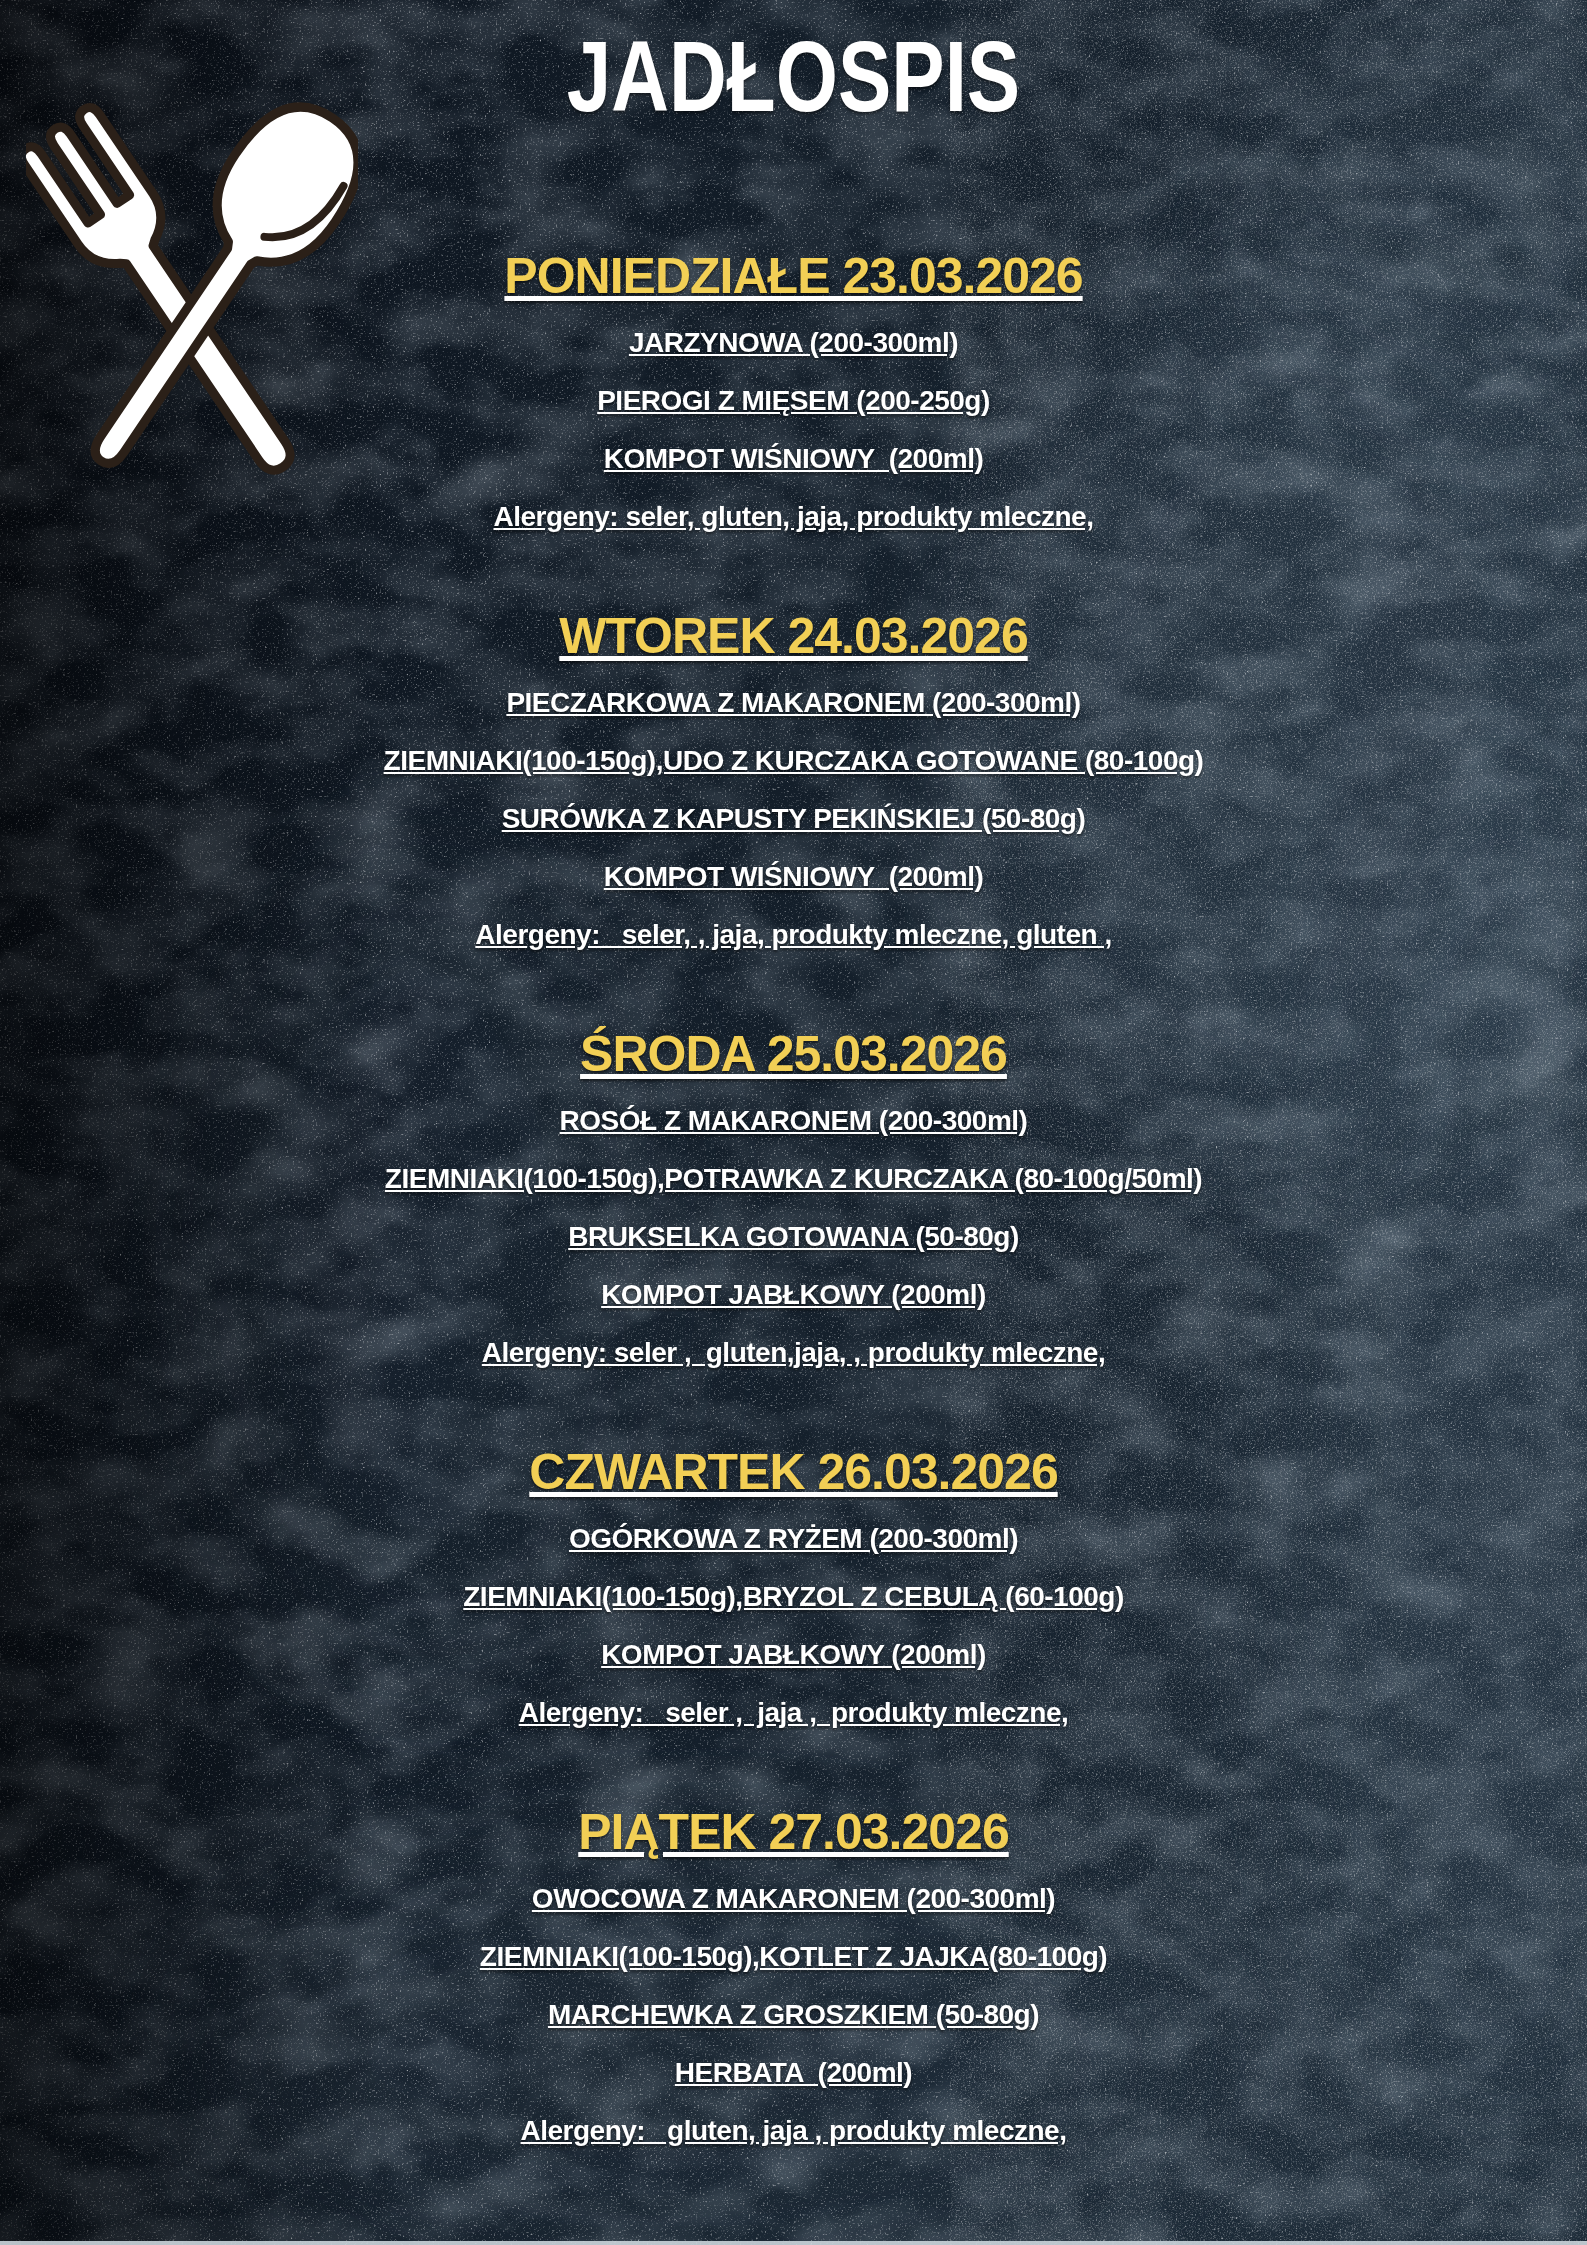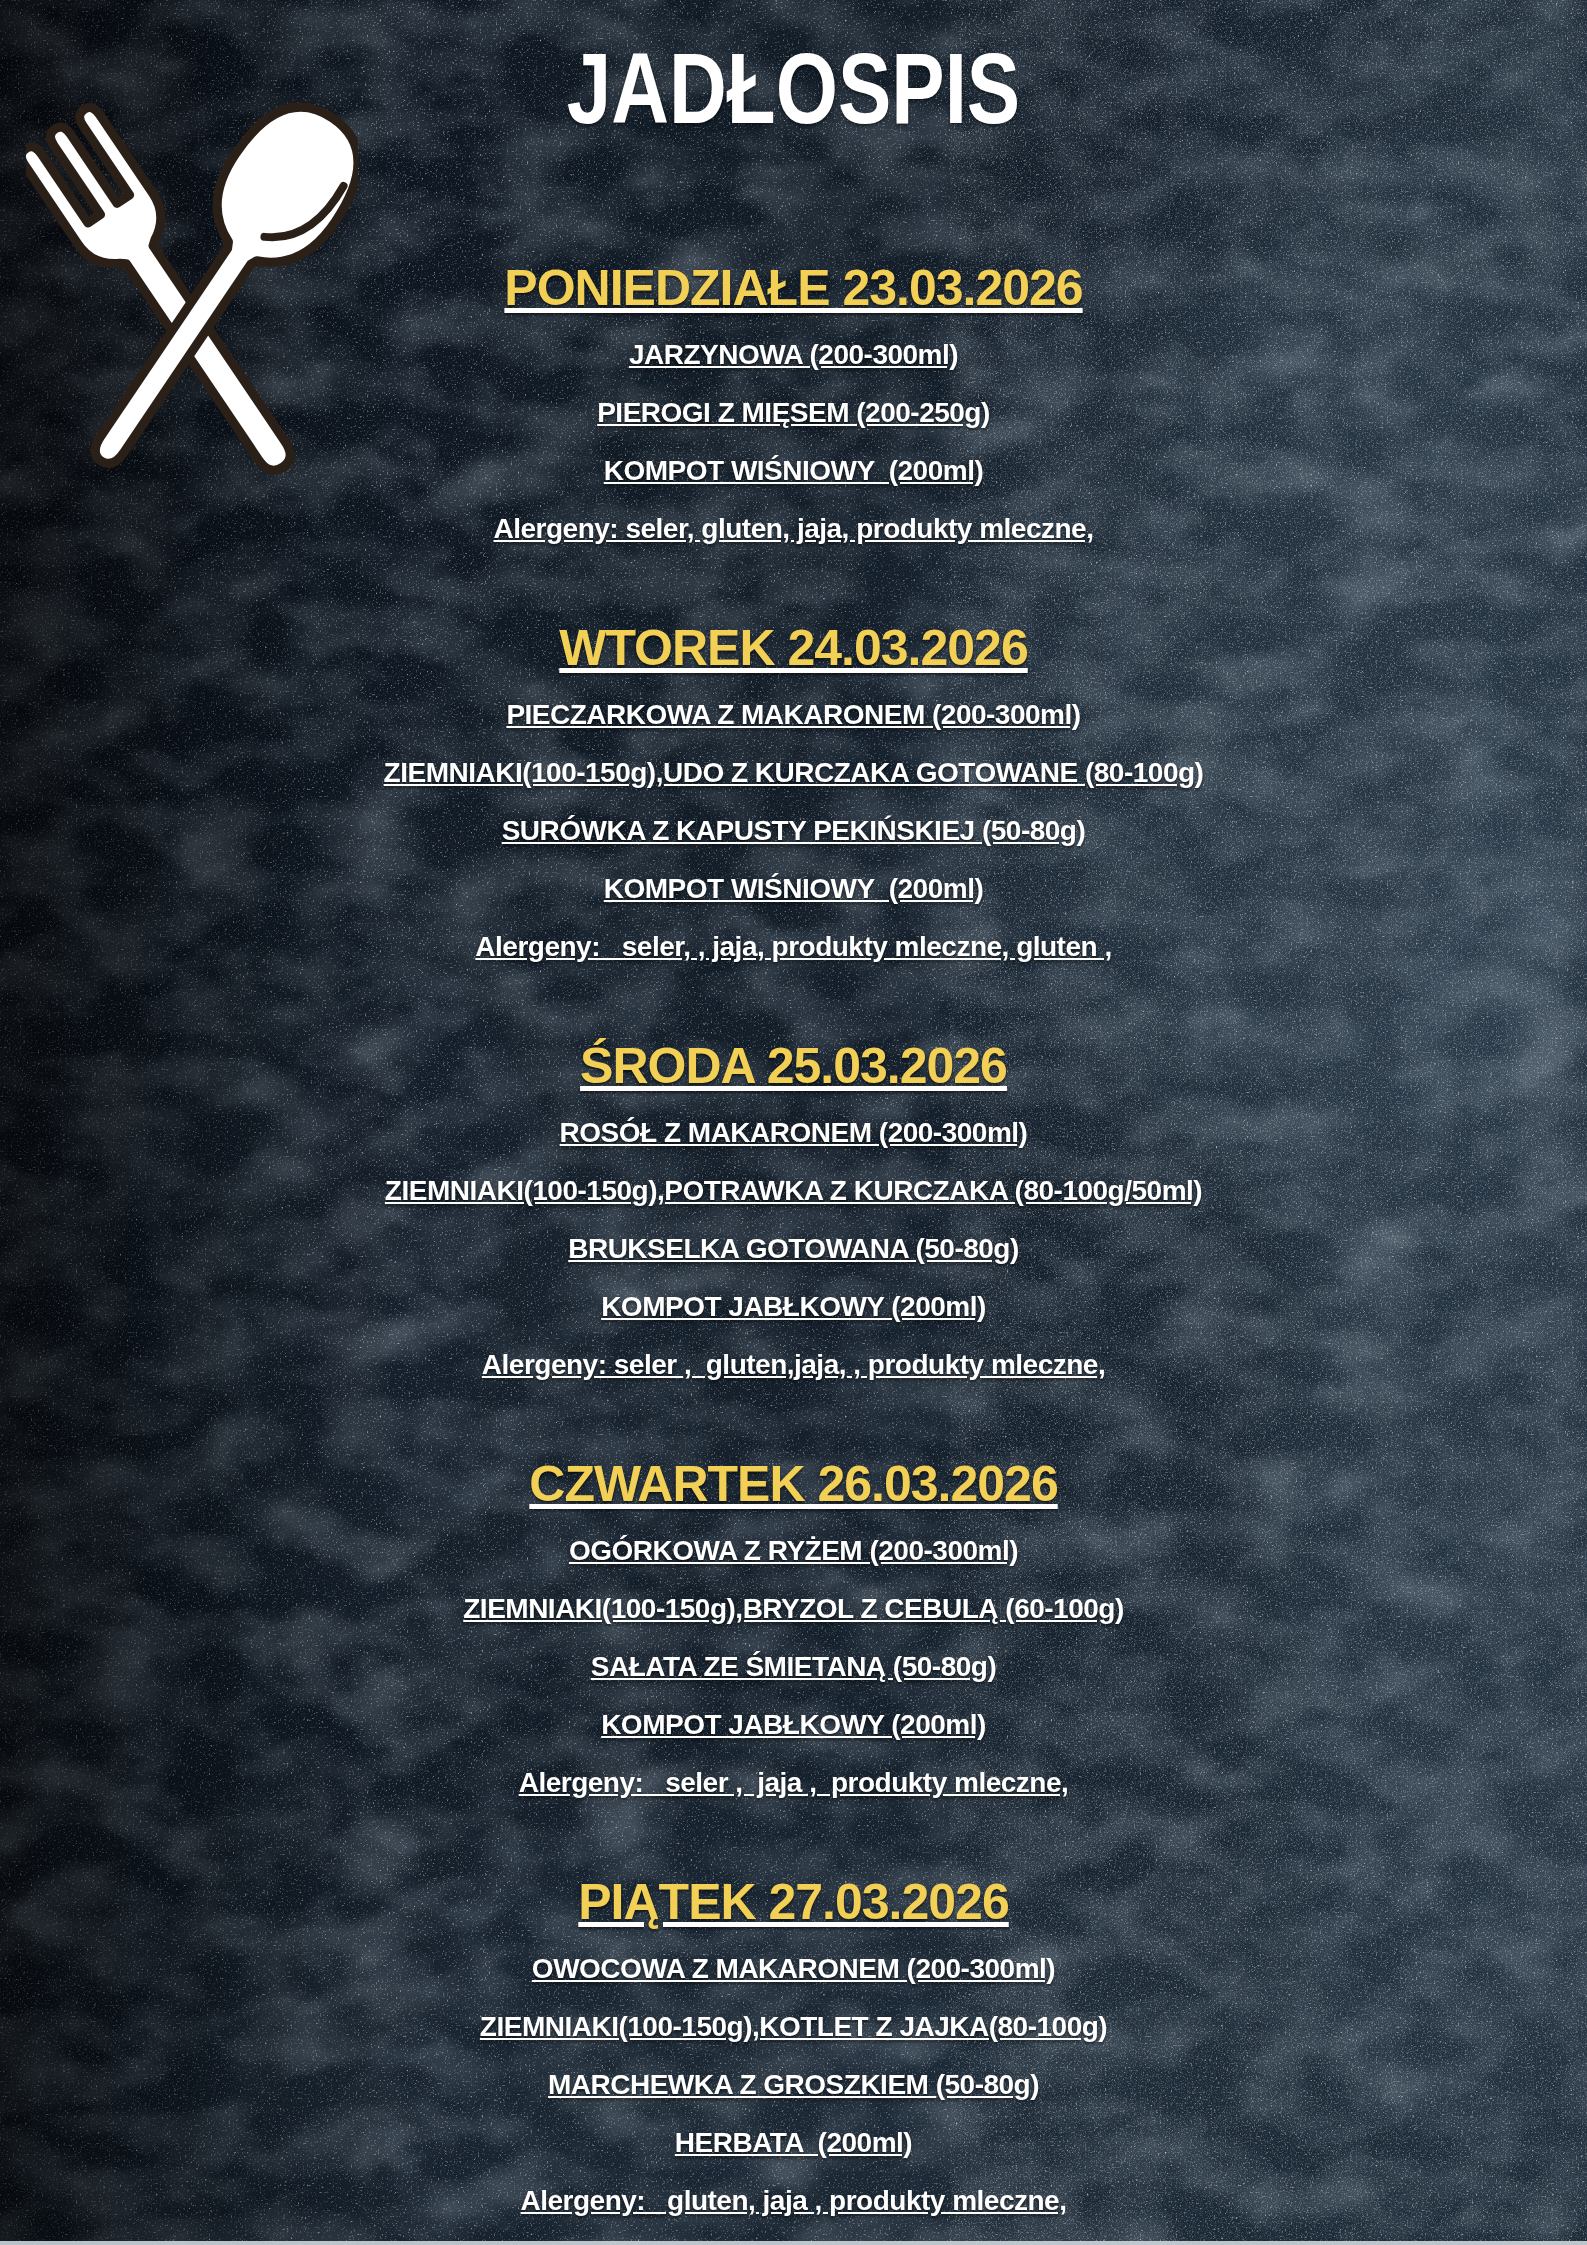--- a/index.html
+++ b/index.html
@@ -5,21 +5,21 @@
   html,body { margin:0; padding:0; background:#0a0f16; }
   .page {
     position:relative;
     width:1587px; height:2245px;
     overflow:hidden;
     background:linear-gradient(100deg,#0a1019 0%,#101a25 35%,#15202c 70%,#1a2834 100%);
     font-family:"Liberation Sans","DejaVu Sans",sans-serif;
     font-weight:700;
   }
   .bg { position:absolute; left:0; top:0; width:1587px; height:2245px; display:block; }
-  .content { position:relative; width:100%; text-align:center; color:#ffffff; z-index:2;margin-top:12px; }
+  .content { position:relative; width:100%; text-align:center; color:#ffffff; z-index:2; }
   .title {
     margin:0; padding-top:26px;
     font-size:100px; line-height:100px;
     letter-spacing:0px;
     transform:scaleX(0.8);
     transform-origin:50% 50%;
     color:#ffffff;
     text-shadow:0 2px 4px rgba(0,0,0,0.55);
   }
   .utensils {
@@ -144,21 +144,20 @@
       <p class="menu-line">ZIEMNIAKI(100-150g),POTRAWKA Z KURCZAKA (80-100g/50ml)</p>
       <p class="menu-line">BRUKSELKA GOTOWANA (50-80g)</p>
       <p class="menu-line">KOMPOT JABŁKOWY (200ml)</p>
       <p class="menu-line">Alergeny: seler ,  gluten,jaja, , produkty mleczne,</p>
     </section>
 
     <section class="day">
       <h2 class="day-header">CZWARTEK 26.03.2026</h2>
       <p class="menu-line">OGÓRKOWA Z RYŻEM (200-300ml)</p>
       <p class="menu-line">ZIEMNIAKI(100-150g),BRYZOL Z CEBULĄ (60-100g)</p>
-      <p class="menu-line">SAŁATA ZE ŚMIETANĄ (50-80g)</p>
       <p class="menu-line">KOMPOT JABŁKOWY (200ml)</p>
       <p class="menu-line">Alergeny:   seler ,  jaja ,  produkty mleczne,</p>
     </section>
 
     <section class="day">
       <h2 class="day-header">PIĄTEK 27.03.2026</h2>
       <p class="menu-line">OWOCOWA Z MAKARONEM (200-300ml)</p>
       <p class="menu-line">ZIEMNIAKI(100-150g),KOTLET Z JAJKA(80-100g)</p>
       <p class="menu-line">MARCHEWKA Z GROSZKIEM (50-80g)</p>
       <p class="menu-line">HERBATA  (200ml)</p>

